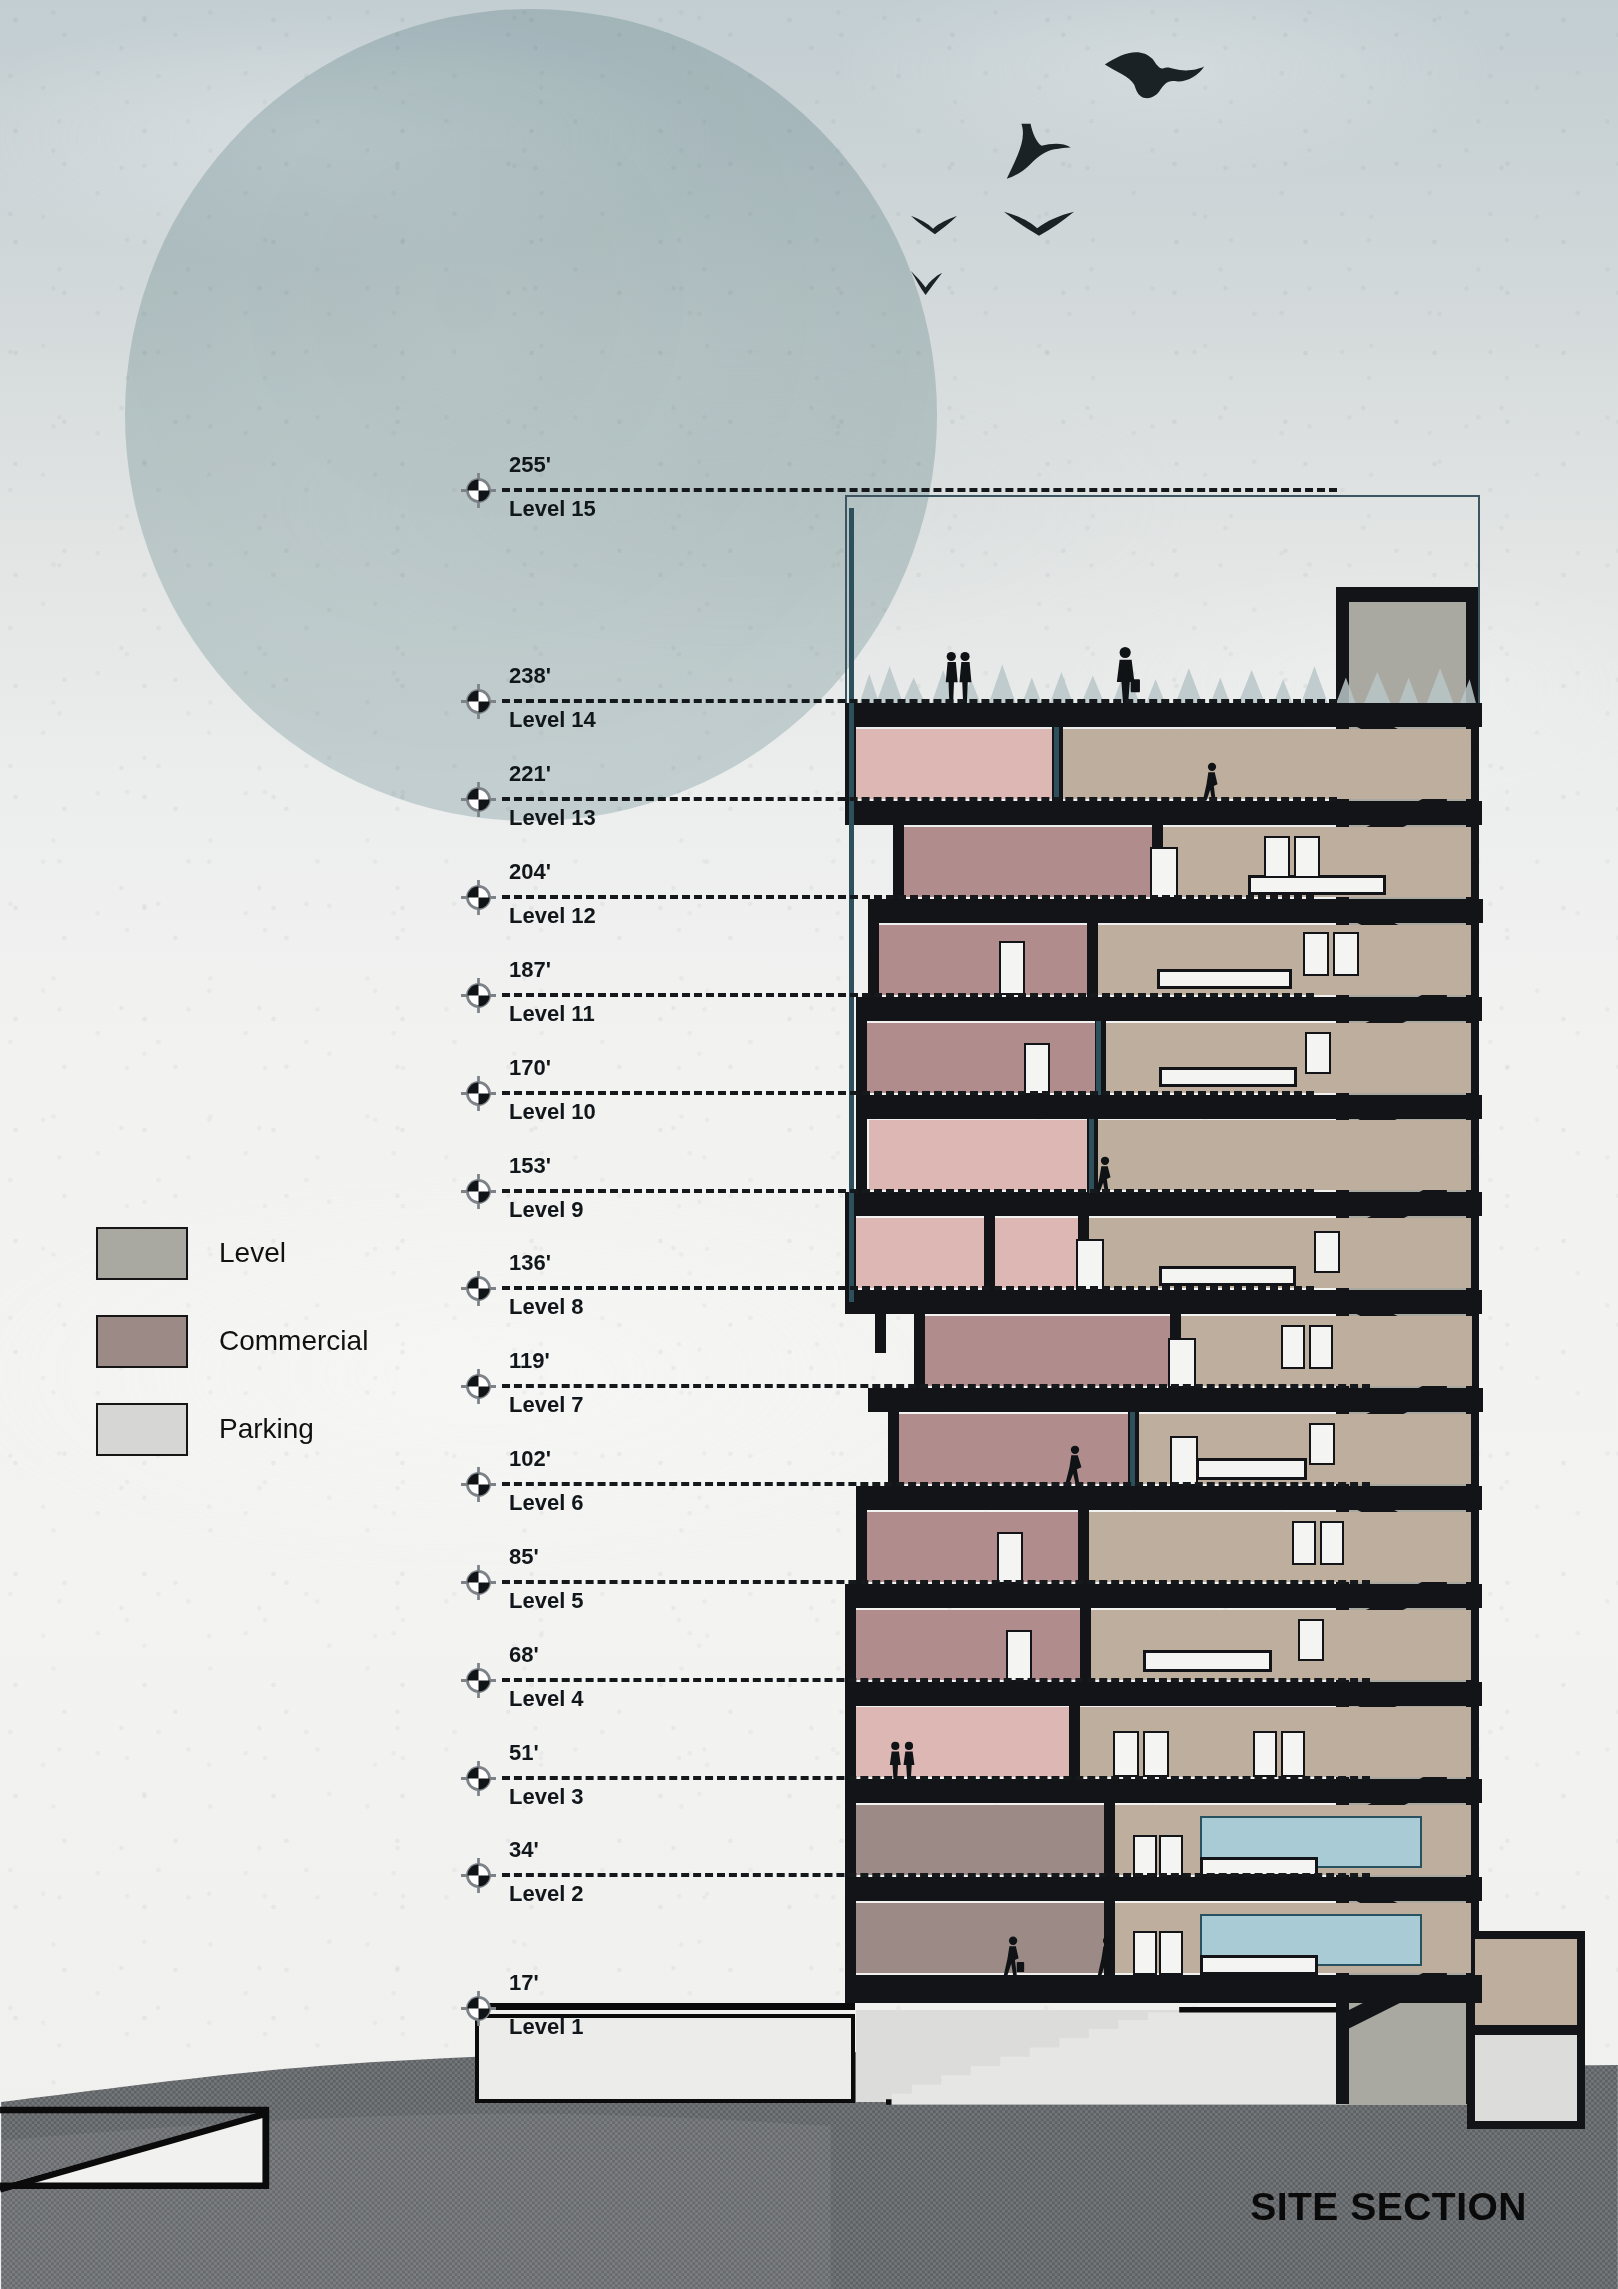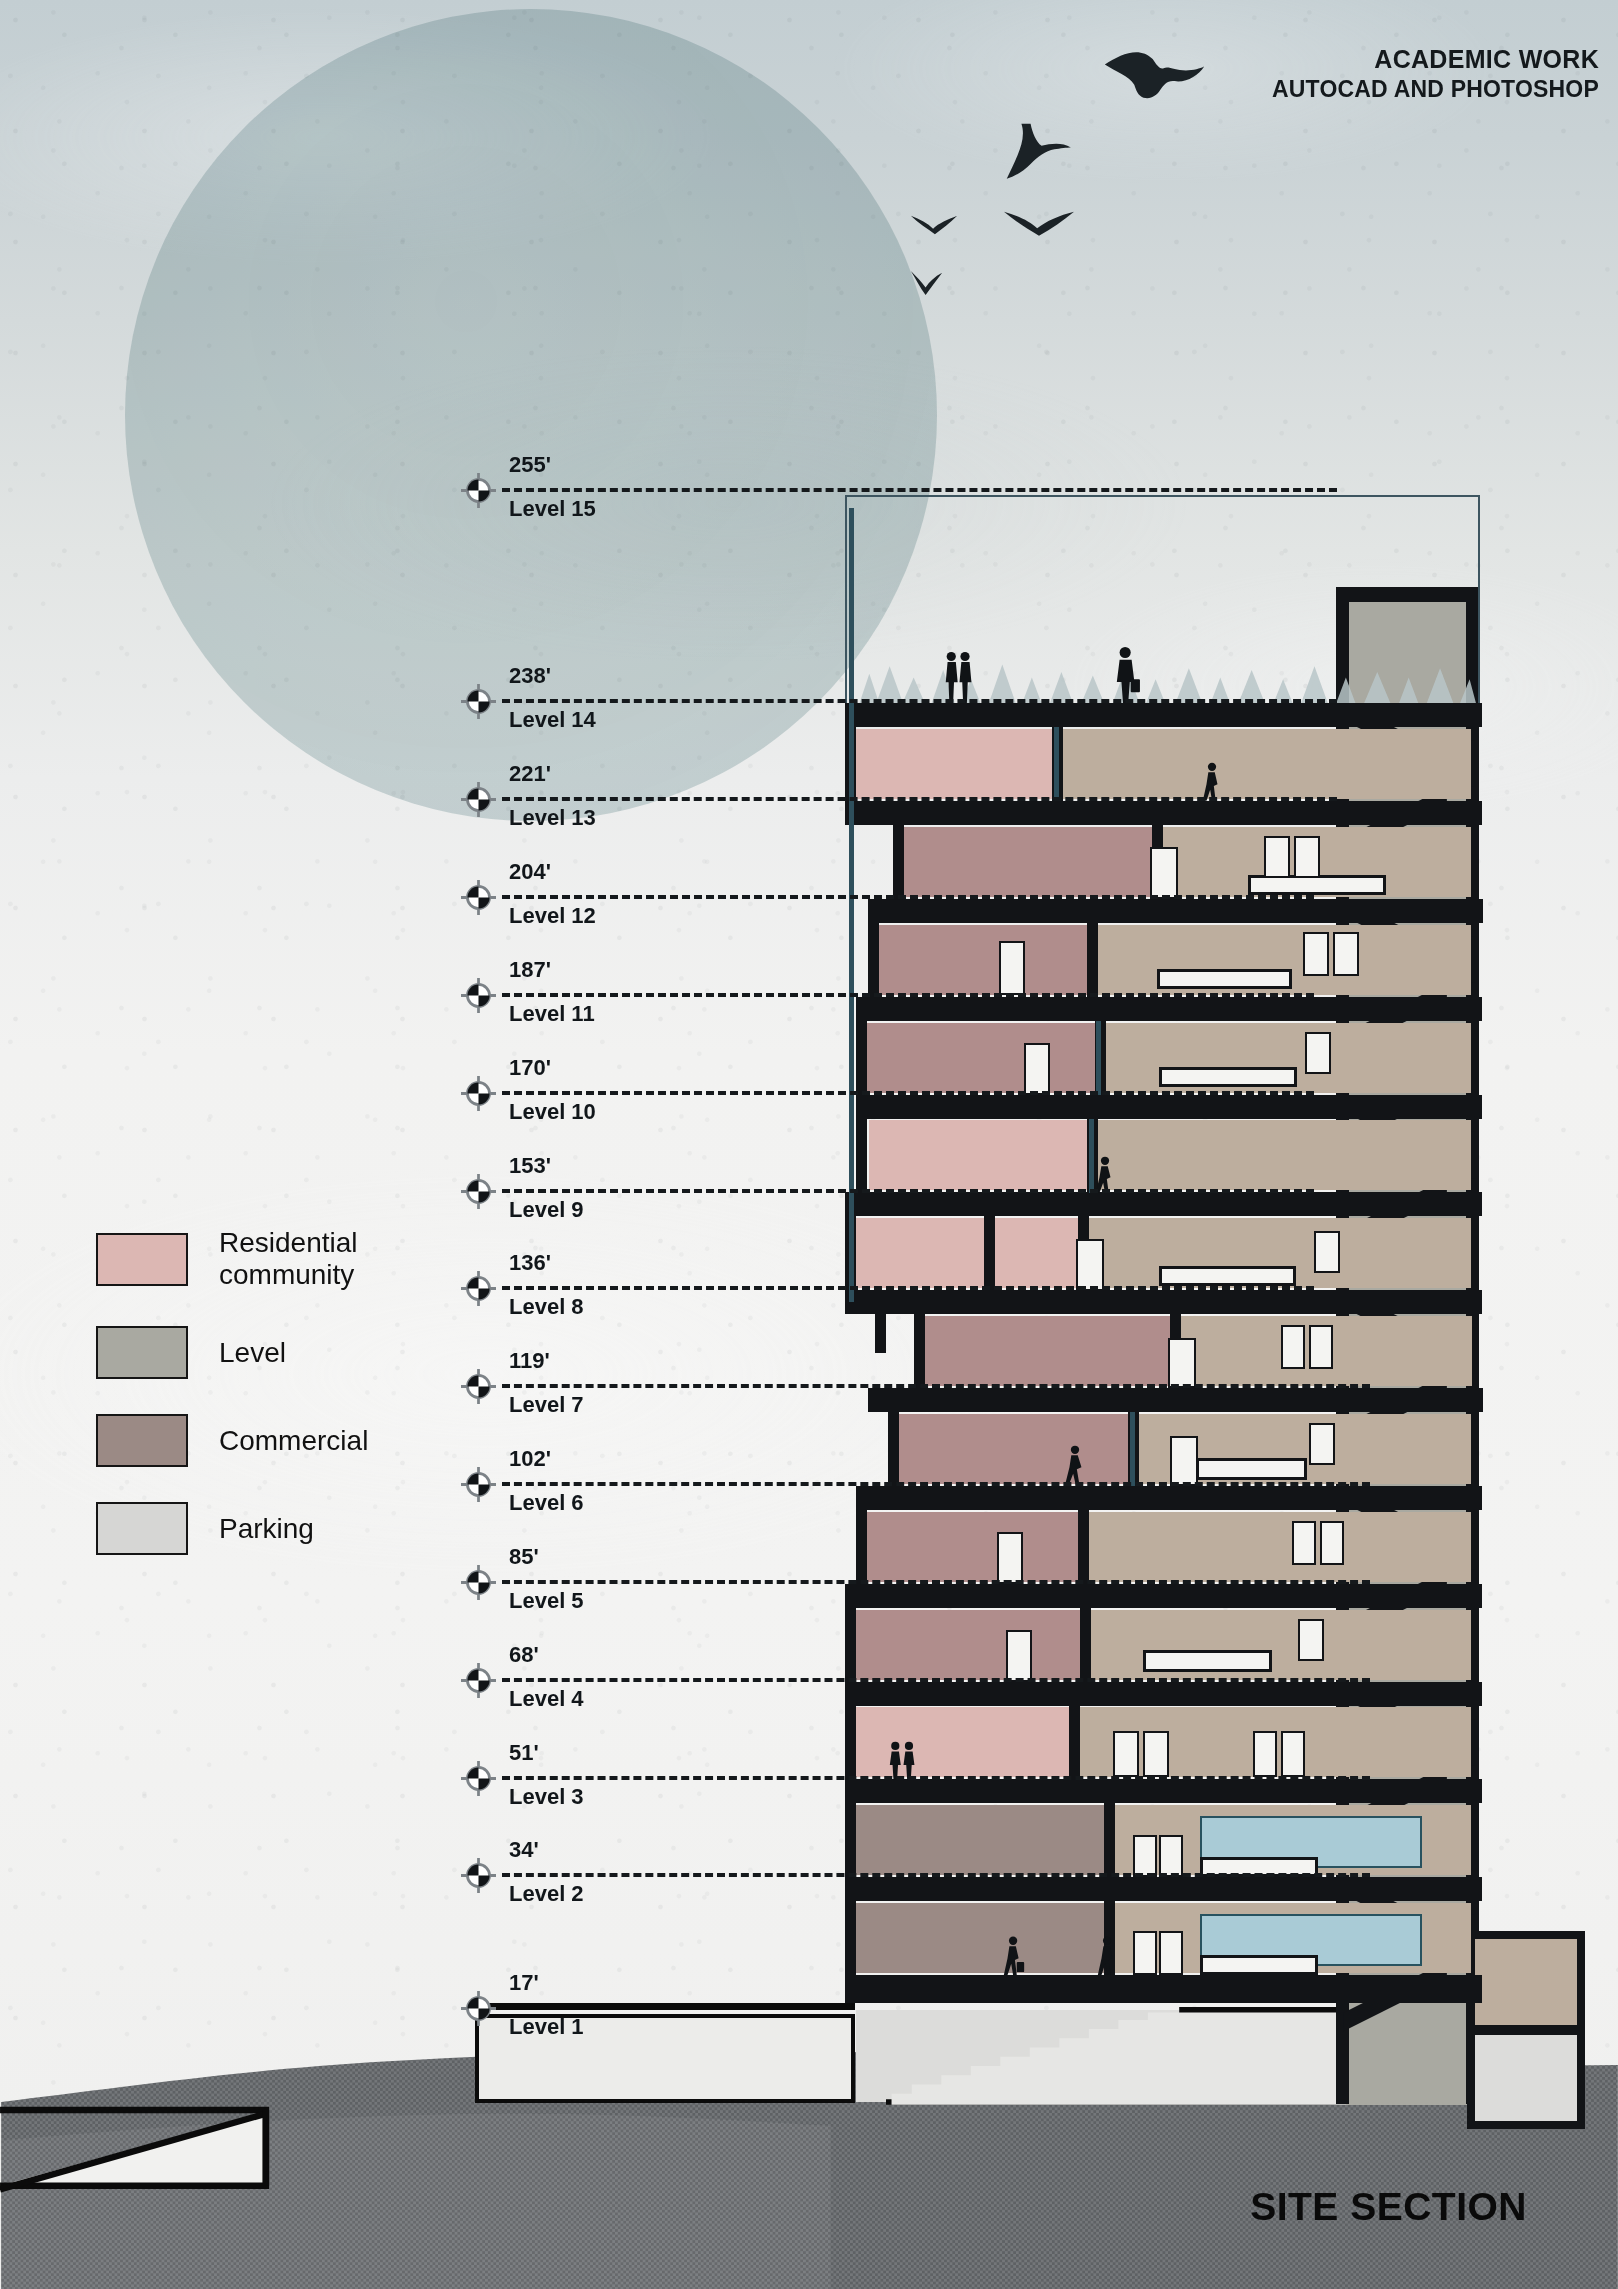--- a/index.html
+++ b/index.html
@@ -124,24 +124,20 @@
     <svg width="74" height="29.5" viewBox="0 0 80 32">
       <path d="M2 4 C16 8 30 14 38 22 C48 14 62 8 78 4 C66 14 54 22 40 30 C26 22 14 14 2 4 Z" fill="#1b2226"></path>
     </svg>
   </div>
   <div class="bird" style="left:909px;top:269px;">
     <svg width="35" height="28" viewBox="0 0 38 30">
       <path d="M2 2 C8 8 14 14 18 20 C22 14 28 8 36 4 C30 12 24 20 18 28 C12 20 7 10 2 2 Z" fill="#1b2226"></path>
     </svg>
   </div>
 
-  <div class="hdr">
-    <div class="l1">ACADEMIC WORK</div>
-    <div class="l2">AUTOCAD AND PHOTOSHOP</div>
-  </div>
 
   <div class="ground" style="left:0;top:2030px;width:1619px;height:259px;">
     <svg width="1619" height="259" viewBox="0 0 1754 281">
       <defs>
         <pattern id="soil" width="6" height="6" patternUnits="userSpaceOnUse">
           <rect width="6" height="6" fill="#74777a"></rect>
           <rect width="3" height="3" fill="#5e6164"></rect>
           <rect x="3" y="3" width="3" height="3" fill="#5e6164"></rect>
         </pattern>
         <pattern id="soil2" width="6" height="6" patternUnits="userSpaceOnUse">
@@ -615,24 +611,20 @@
             <path d="M19 31 A12 12 0 0 0 31 19 L19 19 Z" fill="#111417"></path>
           </svg></div>
         <div class="dash" style="width: 194px;"></div>
         <div class="elev">17'</div>
         <div class="name">Level 1</div>
       </div>
     </div>
 
   <div class="legend" id="legend">
       <div class="leg-row">
-        <div class="swatch" style="background: rgb(220, 183, 179);"></div>
-        <div class="leg-label">Residential community</div>
-      </div>
-      <div class="leg-row">
         <div class="swatch" style="background: rgb(169, 169, 161);"></div>
         <div class="leg-label">Level</div>
       </div>
       <div class="leg-row">
         <div class="swatch" style="background: rgb(155, 138, 133);"></div>
         <div class="leg-label">Commercial</div>
       </div>
       <div class="leg-row">
         <div class="swatch" style="background: rgb(214, 214, 212);"></div>
         <div class="leg-label">Parking</div>

